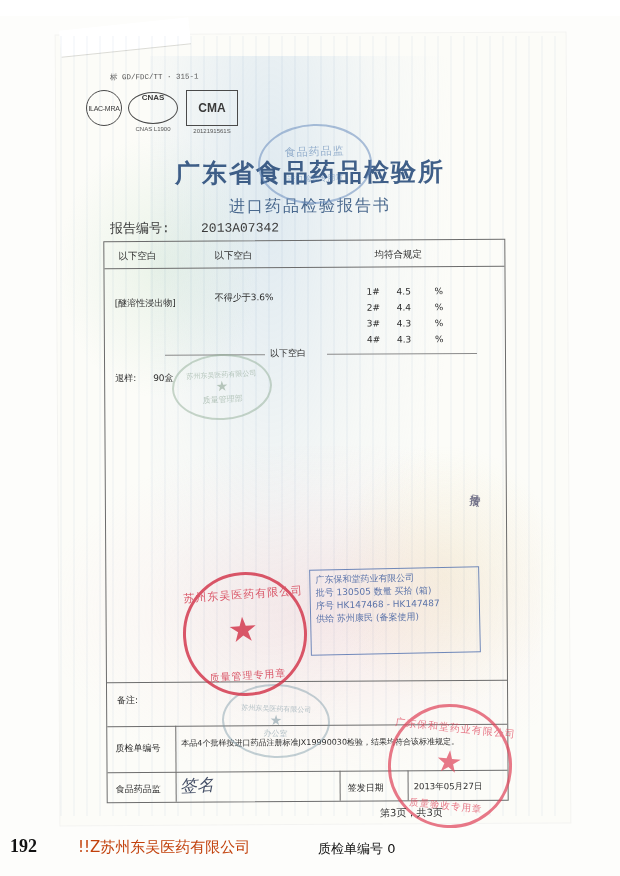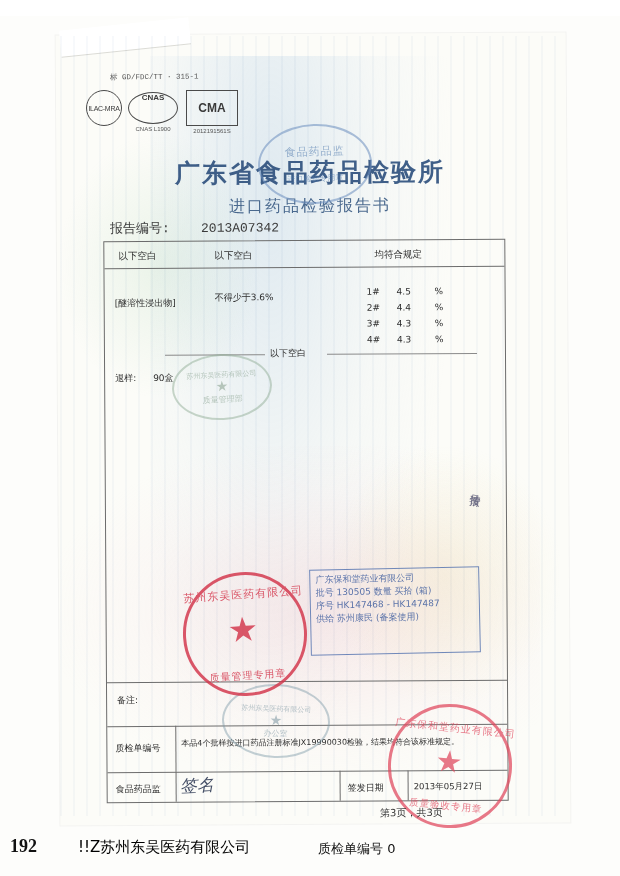--- a/index.html
+++ b/index.html
@@ -294,21 +294,21 @@
     left: 0; top: 818px; width: 620px;
     height: 30px;
   }
   #pg-num {
     position: absolute; left: 10px; top: 2px;
     font-size: 18px; font-weight: bold; color: #111;
     font-family: "Liberation Serif", serif;
   }
   #footer-txt {
     position: absolute; left: 78px; top: 4px;
-    font-size: 15px; color: #000000;
+    font-size: 15px; color: #c2410c;
     font-family: "DejaVu Sans", sans-serif;
   }
   #footer-txt2 {
     position: absolute; left: 318px; top: 6px;
     font-size: 13px; color: #111;
     font-family: "DejaVu Sans", sans-serif;
     text-align: center;
   }
   #page-foot {
     position: absolute; left: 380px; top: 790px;

